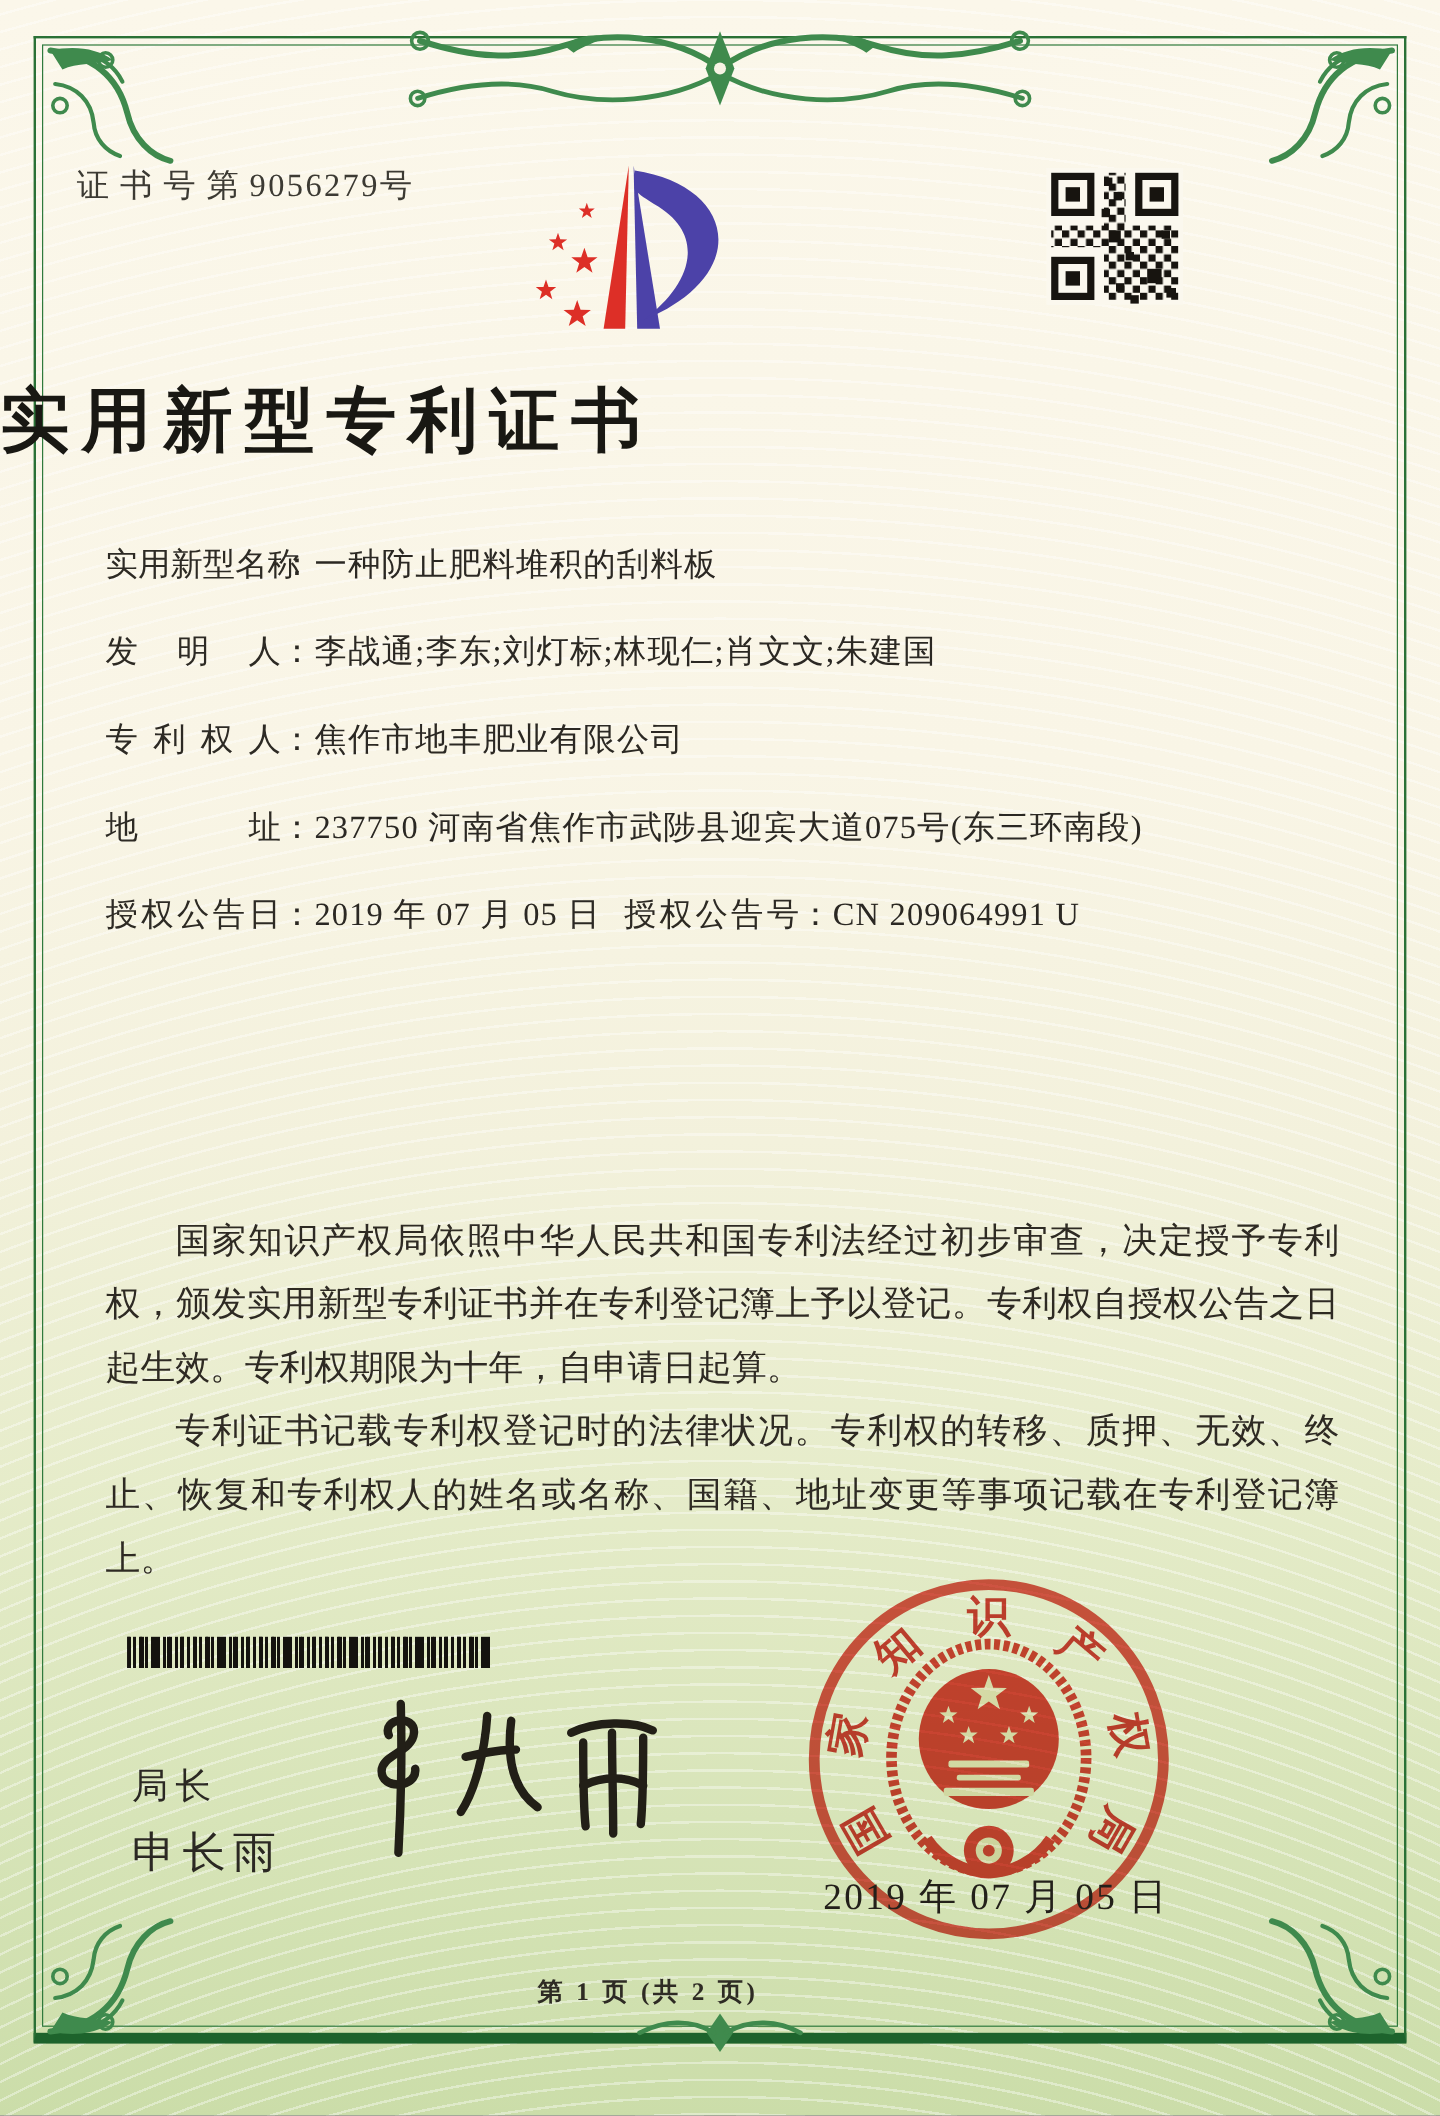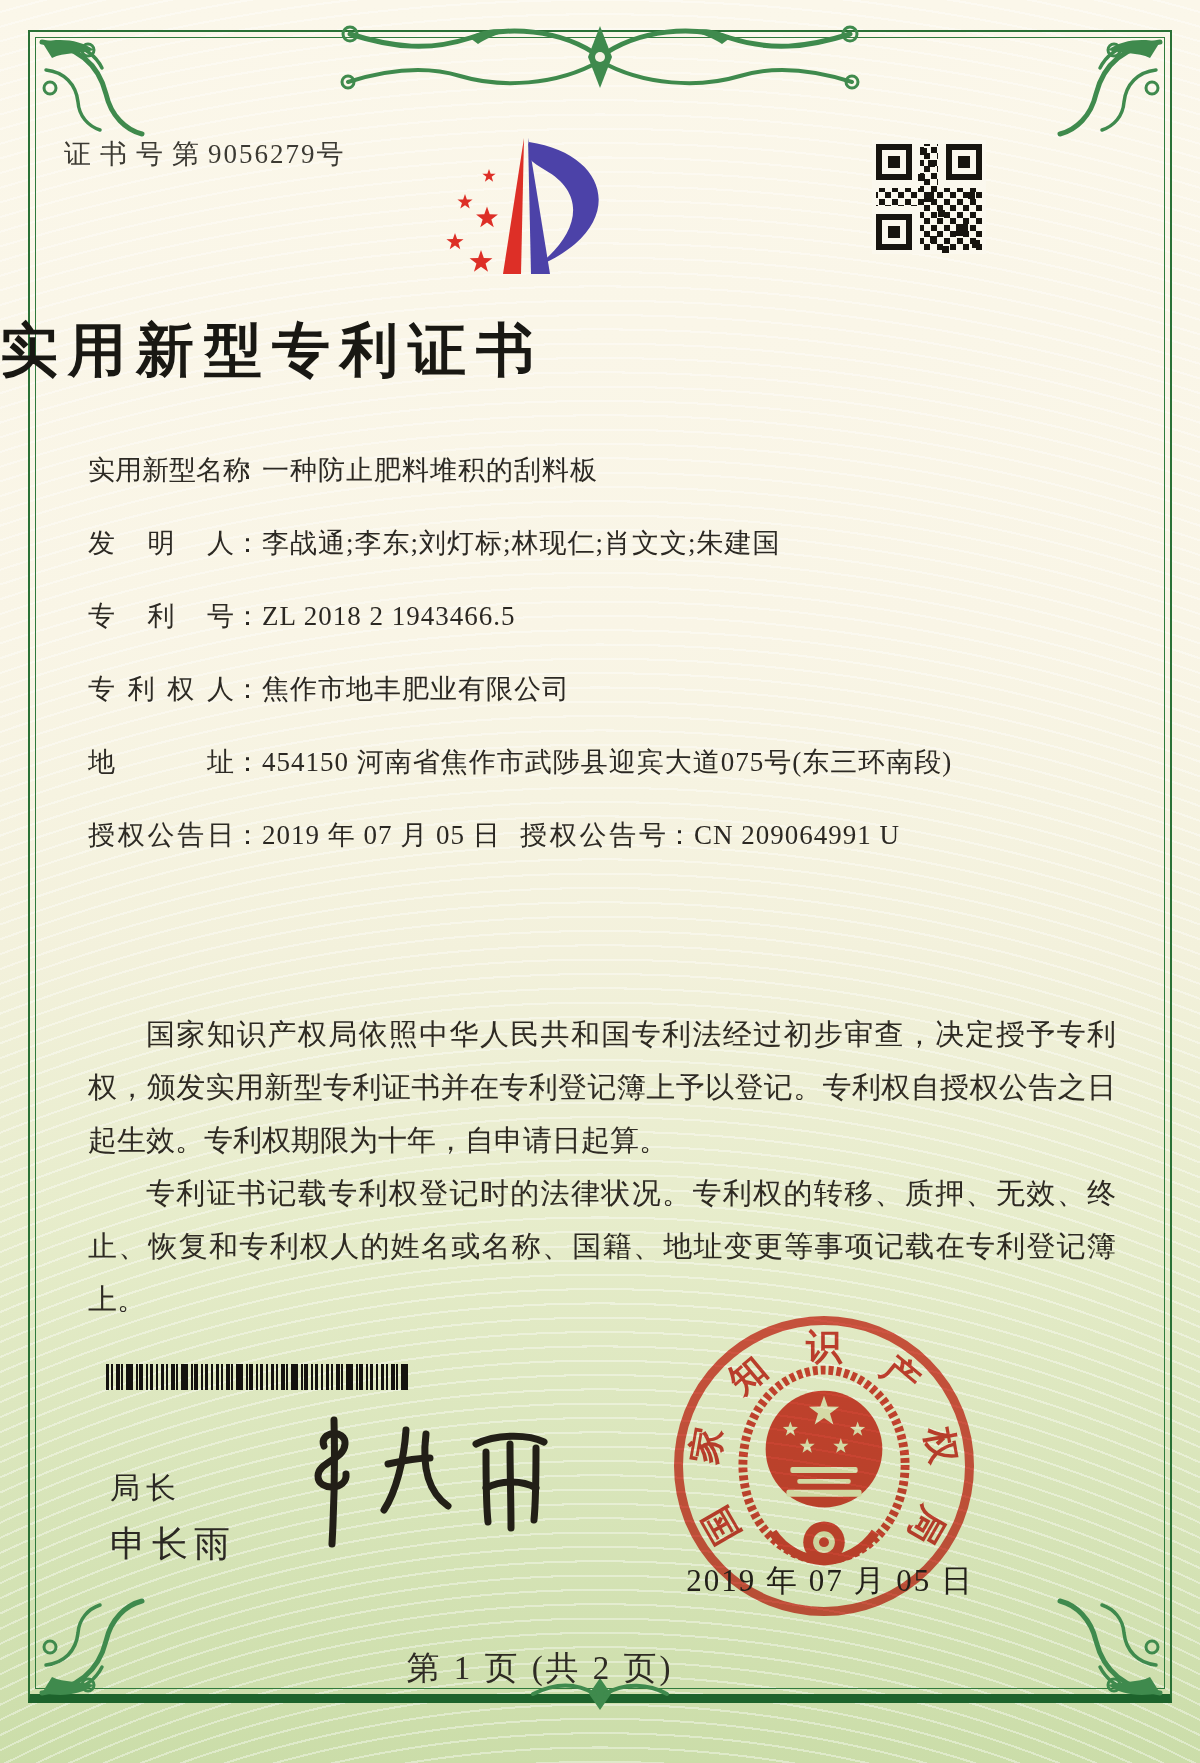--- a/index.html
+++ b/index.html
@@ -59,21 +59,21 @@
   .signature{position:absolute; left:288px; top:1408px;}
   
   .seal{position:absolute; left:668px; top:1310px; width:312px; height:312px; mix-blend-mode:multiply; opacity:.93; z-index:1;}
   .seal-ring{position:absolute; inset:6px; border:9px solid rgba(216,54,40,.9); border-radius:50%;}
   .seal-char{
     position:absolute; left:50%; top:50%; width:38px; height:40px; margin:-20px 0 0 -19px;
     font-size:36px; font-weight:700; color:rgba(206,44,31,.96); text-align:center; line-height:40px;
   }
   .emblem{position:absolute; left:67px; top:52px;}
   .seal-date{position:absolute; left:660px; top:1560px; width:340px; text-align:center; font-size:31px; color:#23201a; letter-spacing:2px; z-index:2;}
-  .page-info{position:absolute; left:0; right:120px; top:1646px; text-align:center; font-size:33px; color:#2e2b24; letter-spacing:3px;}
+  .page-info{position:absolute; left:0; right:120px; top:1646px; text-align:center; font-size:21px; color:#2e2b24; letter-spacing:3px;font-weight:bold;}
   .back-note{position:absolute; left:0; right:120px; top:1718px; text-align:center; font-size:27px; color:#2e2b24; letter-spacing:4px;margin-top:48px;}
 </style>
 </head>
 <body>
 
 <div class="page">
 
   <svg width="0" height="0" style="position:absolute">
     <defs>
       <path id="star" d="M0,-10 L2.35,-3.24 9.51,-3.09 3.8,1.24 5.88,8.09 0,4 -5.88,8.09 -3.8,1.24 -9.51,-3.09 -2.35,-3.24 Z"></path>
@@ -173,23 +173,22 @@
         <rect x="58" y="96" width="7" height="7"></rect>
       <rect x="70" y="106" width="7" height="7"></rect>
     </g>
   </svg>
 
   <h1 class="title">实用新型专利证书</h1>
 
   <div class="fields">
     <div class="frow"><span class="flabel">实用新型名称</span><span class="colon">：</span><span class="fvalue">一种防止肥料堆积的刮料板</span></div>
     <div class="frow"><span class="flabel">发明人</span><span class="colon">：</span><span class="fvalue">李战通;李东;刘灯标;林现仁;肖文文;朱建国</span></div>
-    <div class="frow"><span class="flabel">专利号</span><span class="colon">：</span><span class="fvalue">ZL 2018 2 1943466.5</span></div>
     <div class="frow"><span class="flabel">专利权人</span><span class="colon">：</span><span class="fvalue">焦作市地丰肥业有限公司</span></div>
-    <div class="frow"><span class="flabel">地址</span><span class="colon">：</span><span class="fvalue">454150 河南省焦作市武陟县迎宾大道075号(东三环南段)</span></div>
+    <div class="frow"><span class="flabel">地址</span><span class="colon">：</span><span class="fvalue">237750 河南省焦作市武陟县迎宾大道075号(东三环南段)</span></div>
     <div class="frow grow">
       <span><span class="flabel">授权公告日</span><span class="colon">：</span><span class="fvalue">2019 年 07 月 05 日</span></span>
       <span class="grant2"><span class="flabel">授权公告号</span><span class="colon">：</span><span class="fvalue">CN 209064991 U</span></span>
     </div>
   </div>
 
   <div class="bodytext">
     <p>国家知识产权局依照中华人民共和国专利法经过初步审查，决定授予专利权，颁发实用新型专利证书并在专利登记簿上予以登记。专利权自授权公告之日起生效。专利权期限为十年，自申请日起算。</p>
     <p>专利证书记载专利权登记时的法律状况。专利权的转移、质押、无效、终止、恢复和专利权人的姓名或名称、国籍、地址变更等事项记载在专利登记簿上。</p>
   </div>

